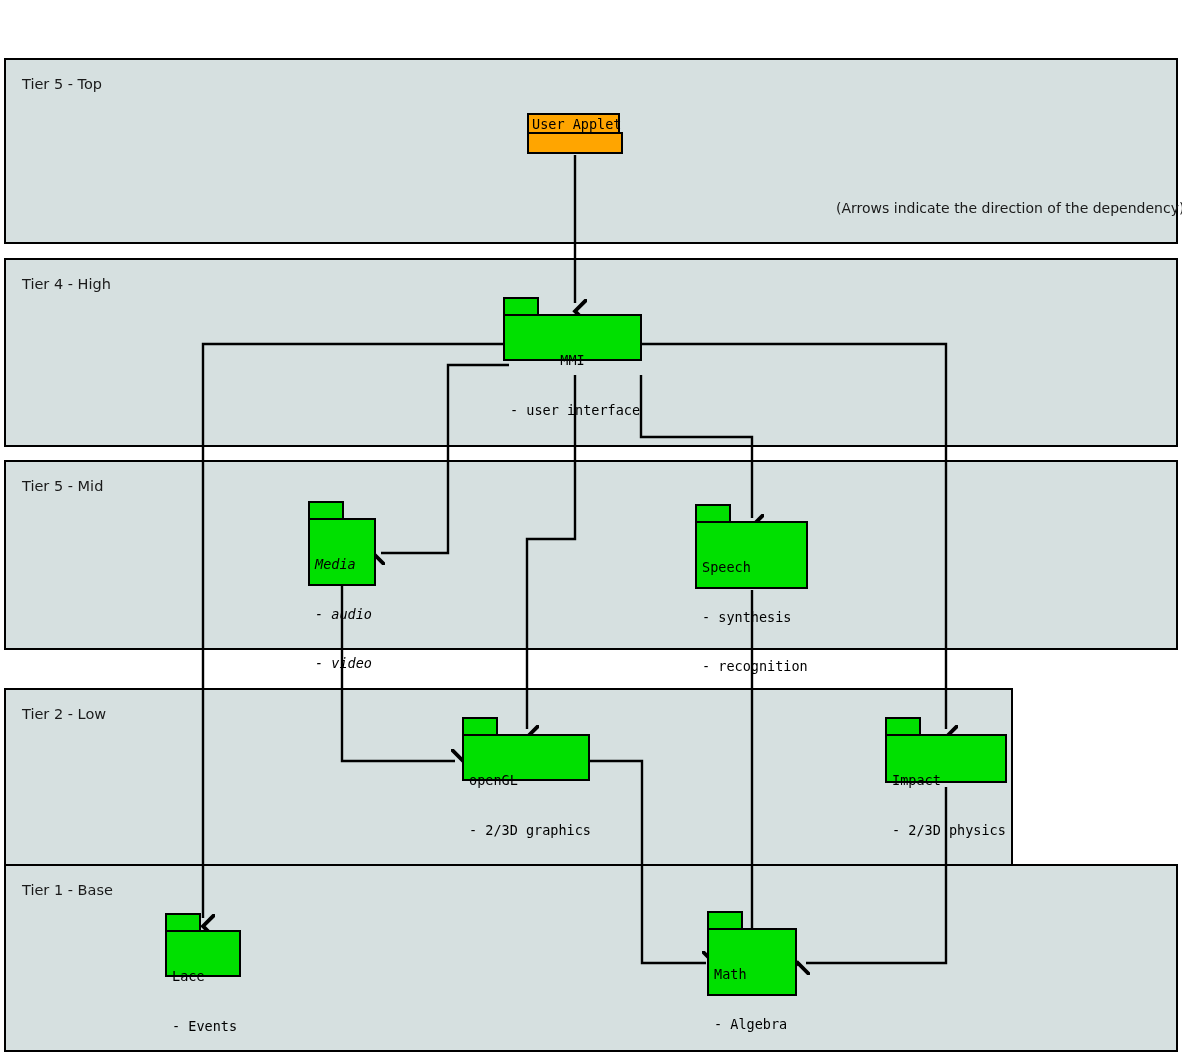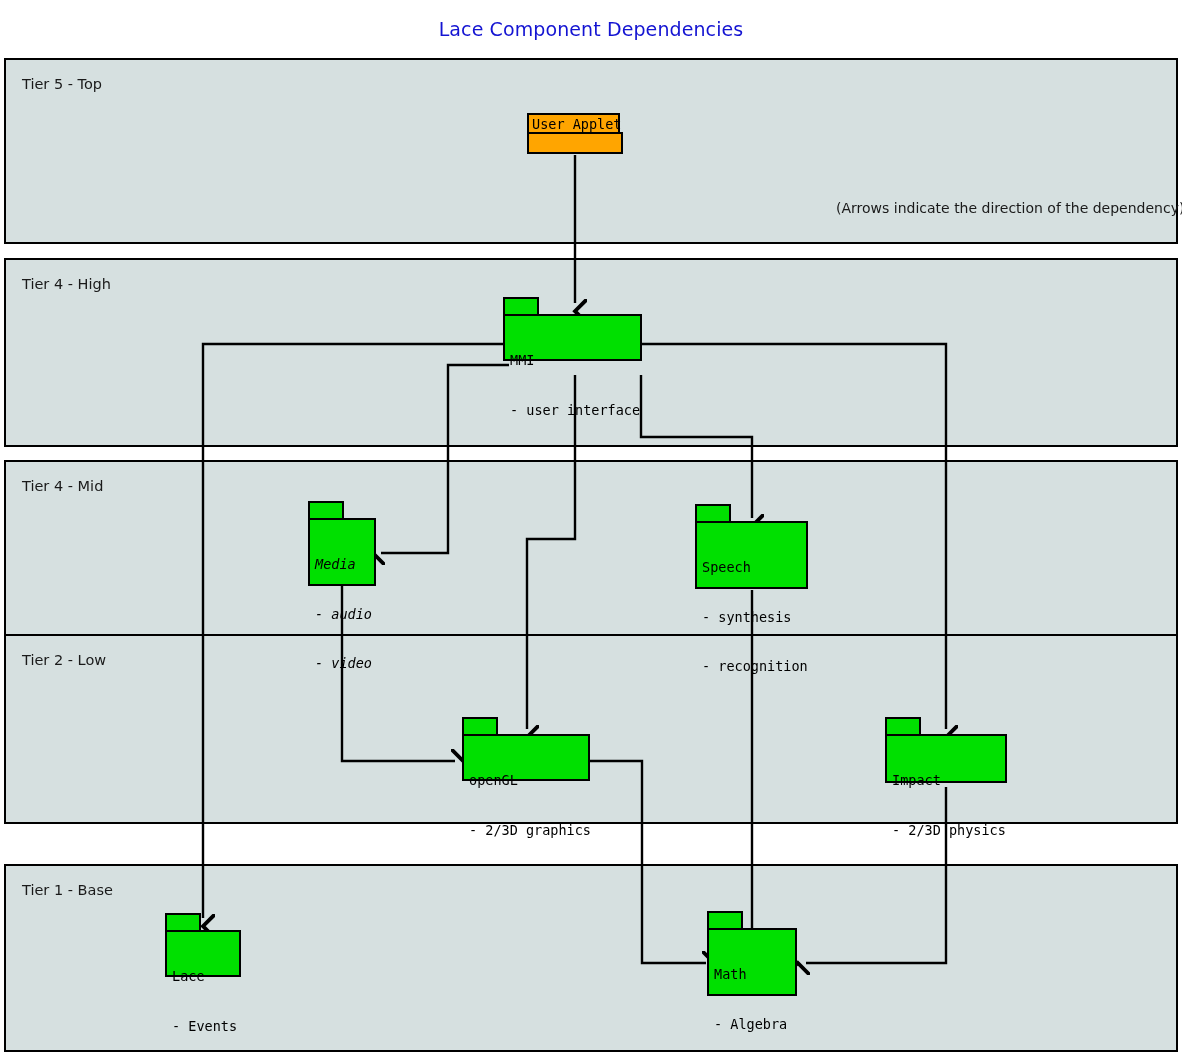--- a/index.html
+++ b/index.html
@@ -119,35 +119,34 @@
     background: #ffa500;
     border: 2px solid #000000;
     box-sizing: border-box;
   }
 </style>
 </head>
 <body>
 
 <div id="canvas">
 
-  <div id="diagram-title">Lace Component Dependencies</div>
 
   <div class="tier" style="left:4px; top:58px; width:1174px; height:186px;">
     <span class="tier-label">Tier 5 - Top</span>
   </div>
 
   <div class="tier" style="left:4px; top:258px; width:1174px; height:189px;">
     <span class="tier-label">Tier 4 - High</span>
   </div>
 
   <div class="tier" style="left:4px; top:460px; width:1174px; height:190px;">
-    <span class="tier-label">Tier 4 - Mid</span>
-  </div>
-
-  <div class="tier" style="left:4px; top:634px; width:1174px; height:190px;">
+    <span class="tier-label">Tier 5 - Mid</span>
+  </div>
+
+  <div class="tier" style="left:4px; top:688px; width:1009px; height:190px;">
     <span class="tier-label">Tier 2 - Low</span>
   </div>
 
   <div class="tier" style="left:4px; top:864px; width:1174px; height:188px;">
     <span class="tier-label">Tier 1 - Base</span>
   </div>
 
   <div id="note-text">(Arrows indicate the direction of the dependency)</div>
 
   <svg id="connectors" viewBox="0 0 1182 1056" xmlns="http://www.w3.org/2000/svg">
@@ -180,21 +179,21 @@
     </g>
   </svg>
 
   <div id="pkg-user-applet">
     <div class="ua-label">User Applet</div>
     <div class="ua-body"></div>
   </div>
 
   <div class="pkg" style="left:503px; top:297px;">
     <div class="tab"></div>
-    <div class="body" style="width:139px; height:47px;">
+    <div class="body" style="width:139px; height:47px;text-align:center;">
       <span class="line">MMI</span>
       <span class="line">- user interface</span>
     </div>
   </div>
 
   <div class="pkg" style="left:308px; top:501px;">
     <div class="tab"></div>
     <div class="body" style="width:68px; height:68px;font-style:italic;">
       <span class="line">Media</span>
       <span class="line">- audio</span>

